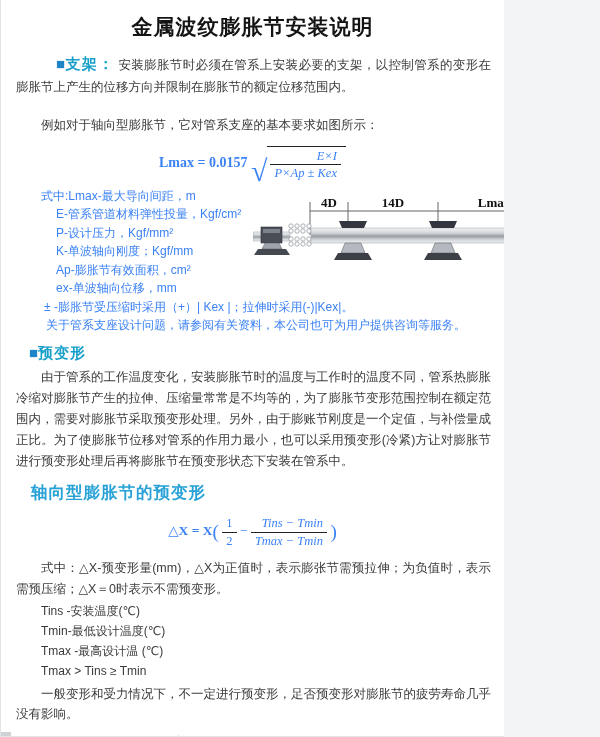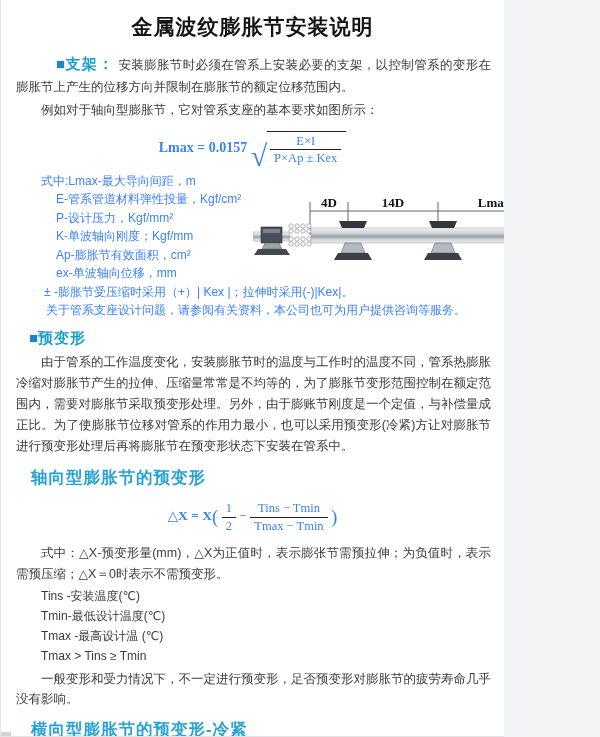--- a/index.html
+++ b/index.html
@@ -11,31 +11,31 @@
   }
   .title{
     text-align:center;font-size:21px;font-weight:bold;color:#141414;
     padding-top:13px;letter-spacing:1px;
   }
   .para{font-size:12.5px;line-height:22px;text-align:justify;margin:0 13px 0 15px;color:#3a3a3a;}
   .support-para{margin-top:12px;}
   .sec-label{font-size:15px;font-weight:bold;color:#189fc9;letter-spacing:1px;}
   .sq{color:#1f85c9;font-size:15px;font-weight:bold;}
   .indent2{text-indent:25px;}
-  .example-line{margin-top:1px;}
+  .example-line{margin-top:16px;}
   
   .formula{
     font-family:"Liberation Serif","DejaVu Serif",serif;color:#3b82f6;
     text-align:center;font-size:14px;
   }
   .f-bold{font-weight:bold;}
   .frac{display:inline-block;text-align:center;vertical-align:middle;line-height:1.15;font-size:12.5px;}
   .frac .num{display:block;padding:0 4px 1px 4px;border-bottom:1px solid #222;}
   .frac .den{display:block;padding:1px 4px 0 4px;}
-  .ital{}
+  .ital{font-style:italic;text-align:right;}
   .sqrt{display:inline-flex;align-items:flex-end;vertical-align:middle;}
   .radsign{font-size:30px;line-height:0.85;font-weight:400;transform:translateY(3px);}
   .radbody{border-top:1.5px solid #222;padding:2px 5px 0 3px;}
   .lmax-formula{margin-top:10px;}
   
   .defs{margin:6px 0 0 40px;font-size:12px;line-height:18.5px;color:#3b82f6;}
   .defs .d-ind{padding-left:15px;}
   .defs .d-pm{padding-left:3px;}
   .defs .d-note{padding-left:5px;line-height:19px;}
   

